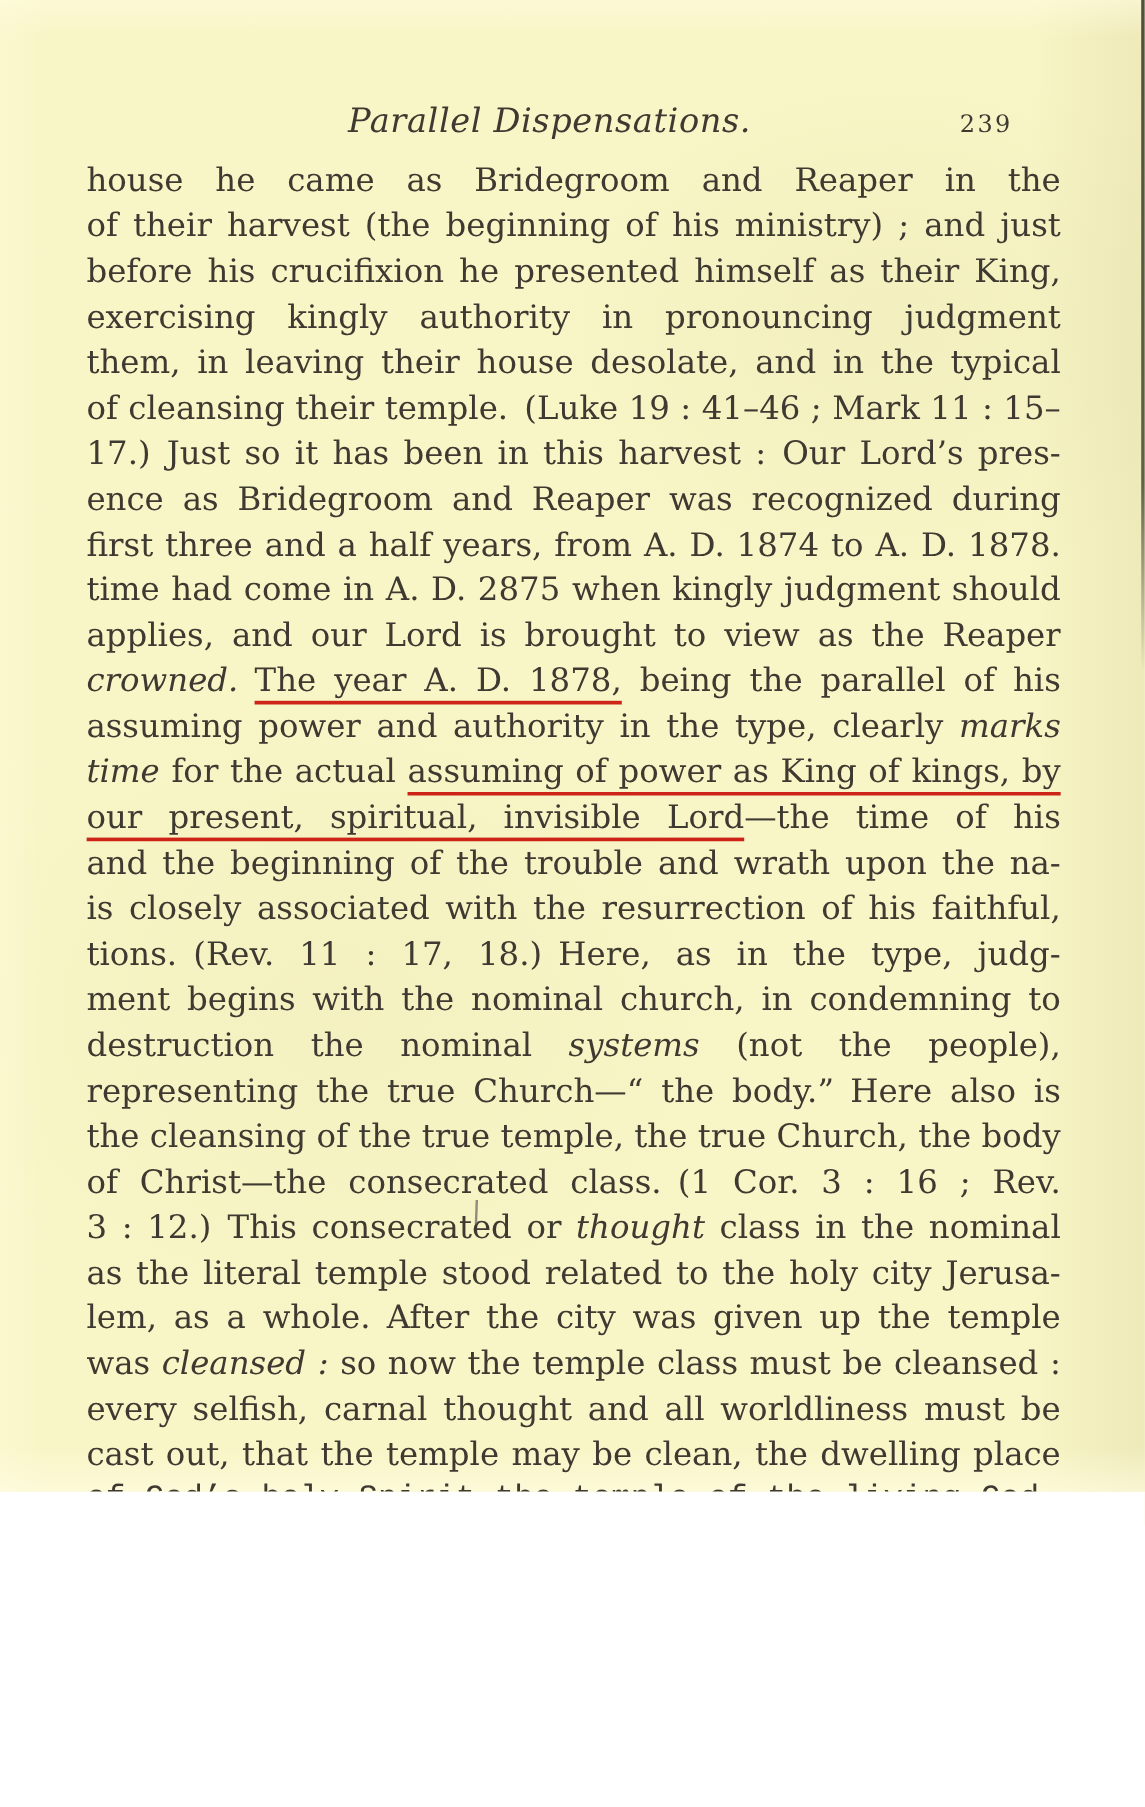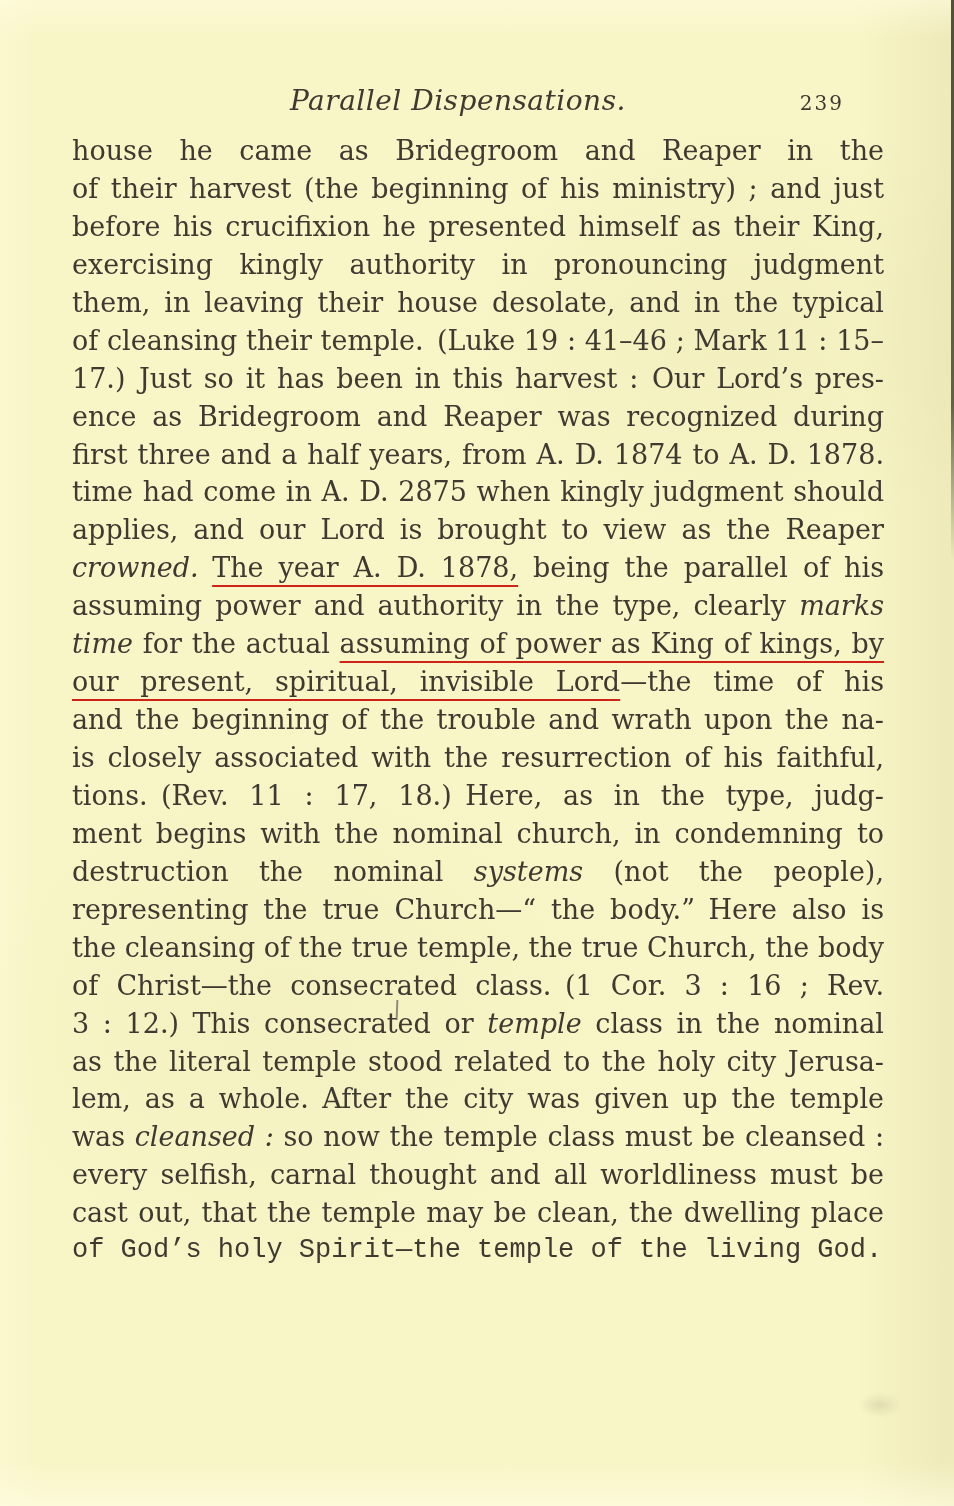--- a/index.html
+++ b/index.html
@@ -1,18 +1,18 @@
 <!DOCTYPE html>
 <html style="--paper: #f8f5c6; --ink: #3f3a31; --red: #ce2418;"><head>
 <meta charset="utf-8">
 <style>
   html,body{margin:0;padding:0;}
   .page{
     position:relative;
-    width:954px;height:1506px;
+    width:954px;height:1243px;
     overflow:hidden;
     background-color:var(--paper,#f8f5c6);
     background-image:
       linear-gradient(180deg, rgba(255,253,225,0.55) 0%, rgba(255,253,225,0) 2.5%, rgba(255,253,225,0) 97%, rgba(255,253,228,0.6) 100%),
       linear-gradient(90deg, rgba(255,253,225,0.35) 0%, rgba(255,253,225,0) 4%, rgba(200,188,130,0) 90%, rgba(190,178,120,0.16) 99%),
       radial-gradient(ellipse 420px 320px at 78% 22%, rgba(196,184,126,0.10), rgba(196,184,126,0) 70%),
       radial-gradient(ellipse 500px 400px at 30% 68%, rgba(196,184,126,0.07), rgba(196,184,126,0) 70%);
     font-family:"DejaVu Serif","Liberation Serif",serif;
     color:var(--ink,#3f3a31);
   }
@@ -86,21 +86,21 @@
       <div class="line"><span class="it">time</span><span> for the actual </span><span class="red-ul">assuming of power as King of kings, by</span></div>
       <div class="line"><span class="red-ul">our present, spiritual, invisible Lord</span><span>—the time of his taking</span></div>
       <div class="line"><span>and the beginning of the trouble and wrath upon the na-</span></div>
       <div class="line"><span>is closely associated with the resurrection of his faithful,</span></div>
       <div class="line"><span>tions. (Rev. 11 : 17, 18.) Here, as in the type, judg-</span></div>
       <div class="line"><span>ment begins with the nominal church, in condemning to</span></div>
       <div class="line"><span>destruction the nominal </span><span class="it">systems</span><span> (not the people), outwardly</span></div>
       <div class="line"><span>representing the true Church—“ the body.” Here also is</span></div>
       <div class="line"><span>the cleansing of the true temple, the true Church, the body</span></div>
       <div class="line"><span>of Christ—the consecrated class. (1 Cor. 3 : 16 ; Rev.</span></div>
-      <div class="line"><span>3 : 12.) This consecrated or </span><span class="it">temple</span><span> class in the nominal</span></div>
+      <div class="line"><span>3 : 12.) This consecrated or </span><span class="it">thought</span><span> class in the nominal</span></div>
       <div class="line"><span>as the literal temple stood related to the holy city Jerusa-</span></div>
       <div class="line"><span>lem, as a whole. After the city was given up the temple</span></div>
       <div class="line"><span>was </span><span class="it">cleansed :</span><span> so now the temple class must be cleansed :</span></div>
       <div class="line"><span>every selfish, carnal thought and all worldliness must be</span></div>
       <div class="line"><span>cast out, that the temple may be clean, the dwelling place</span></div>
       <div class="line no-justify"><span>of God’s holy Spirit—the temple of the living God.</span></div>
     </div>
 
   <div class="scan-edge-line"></div>
   <div class="pen-mark"></div>

